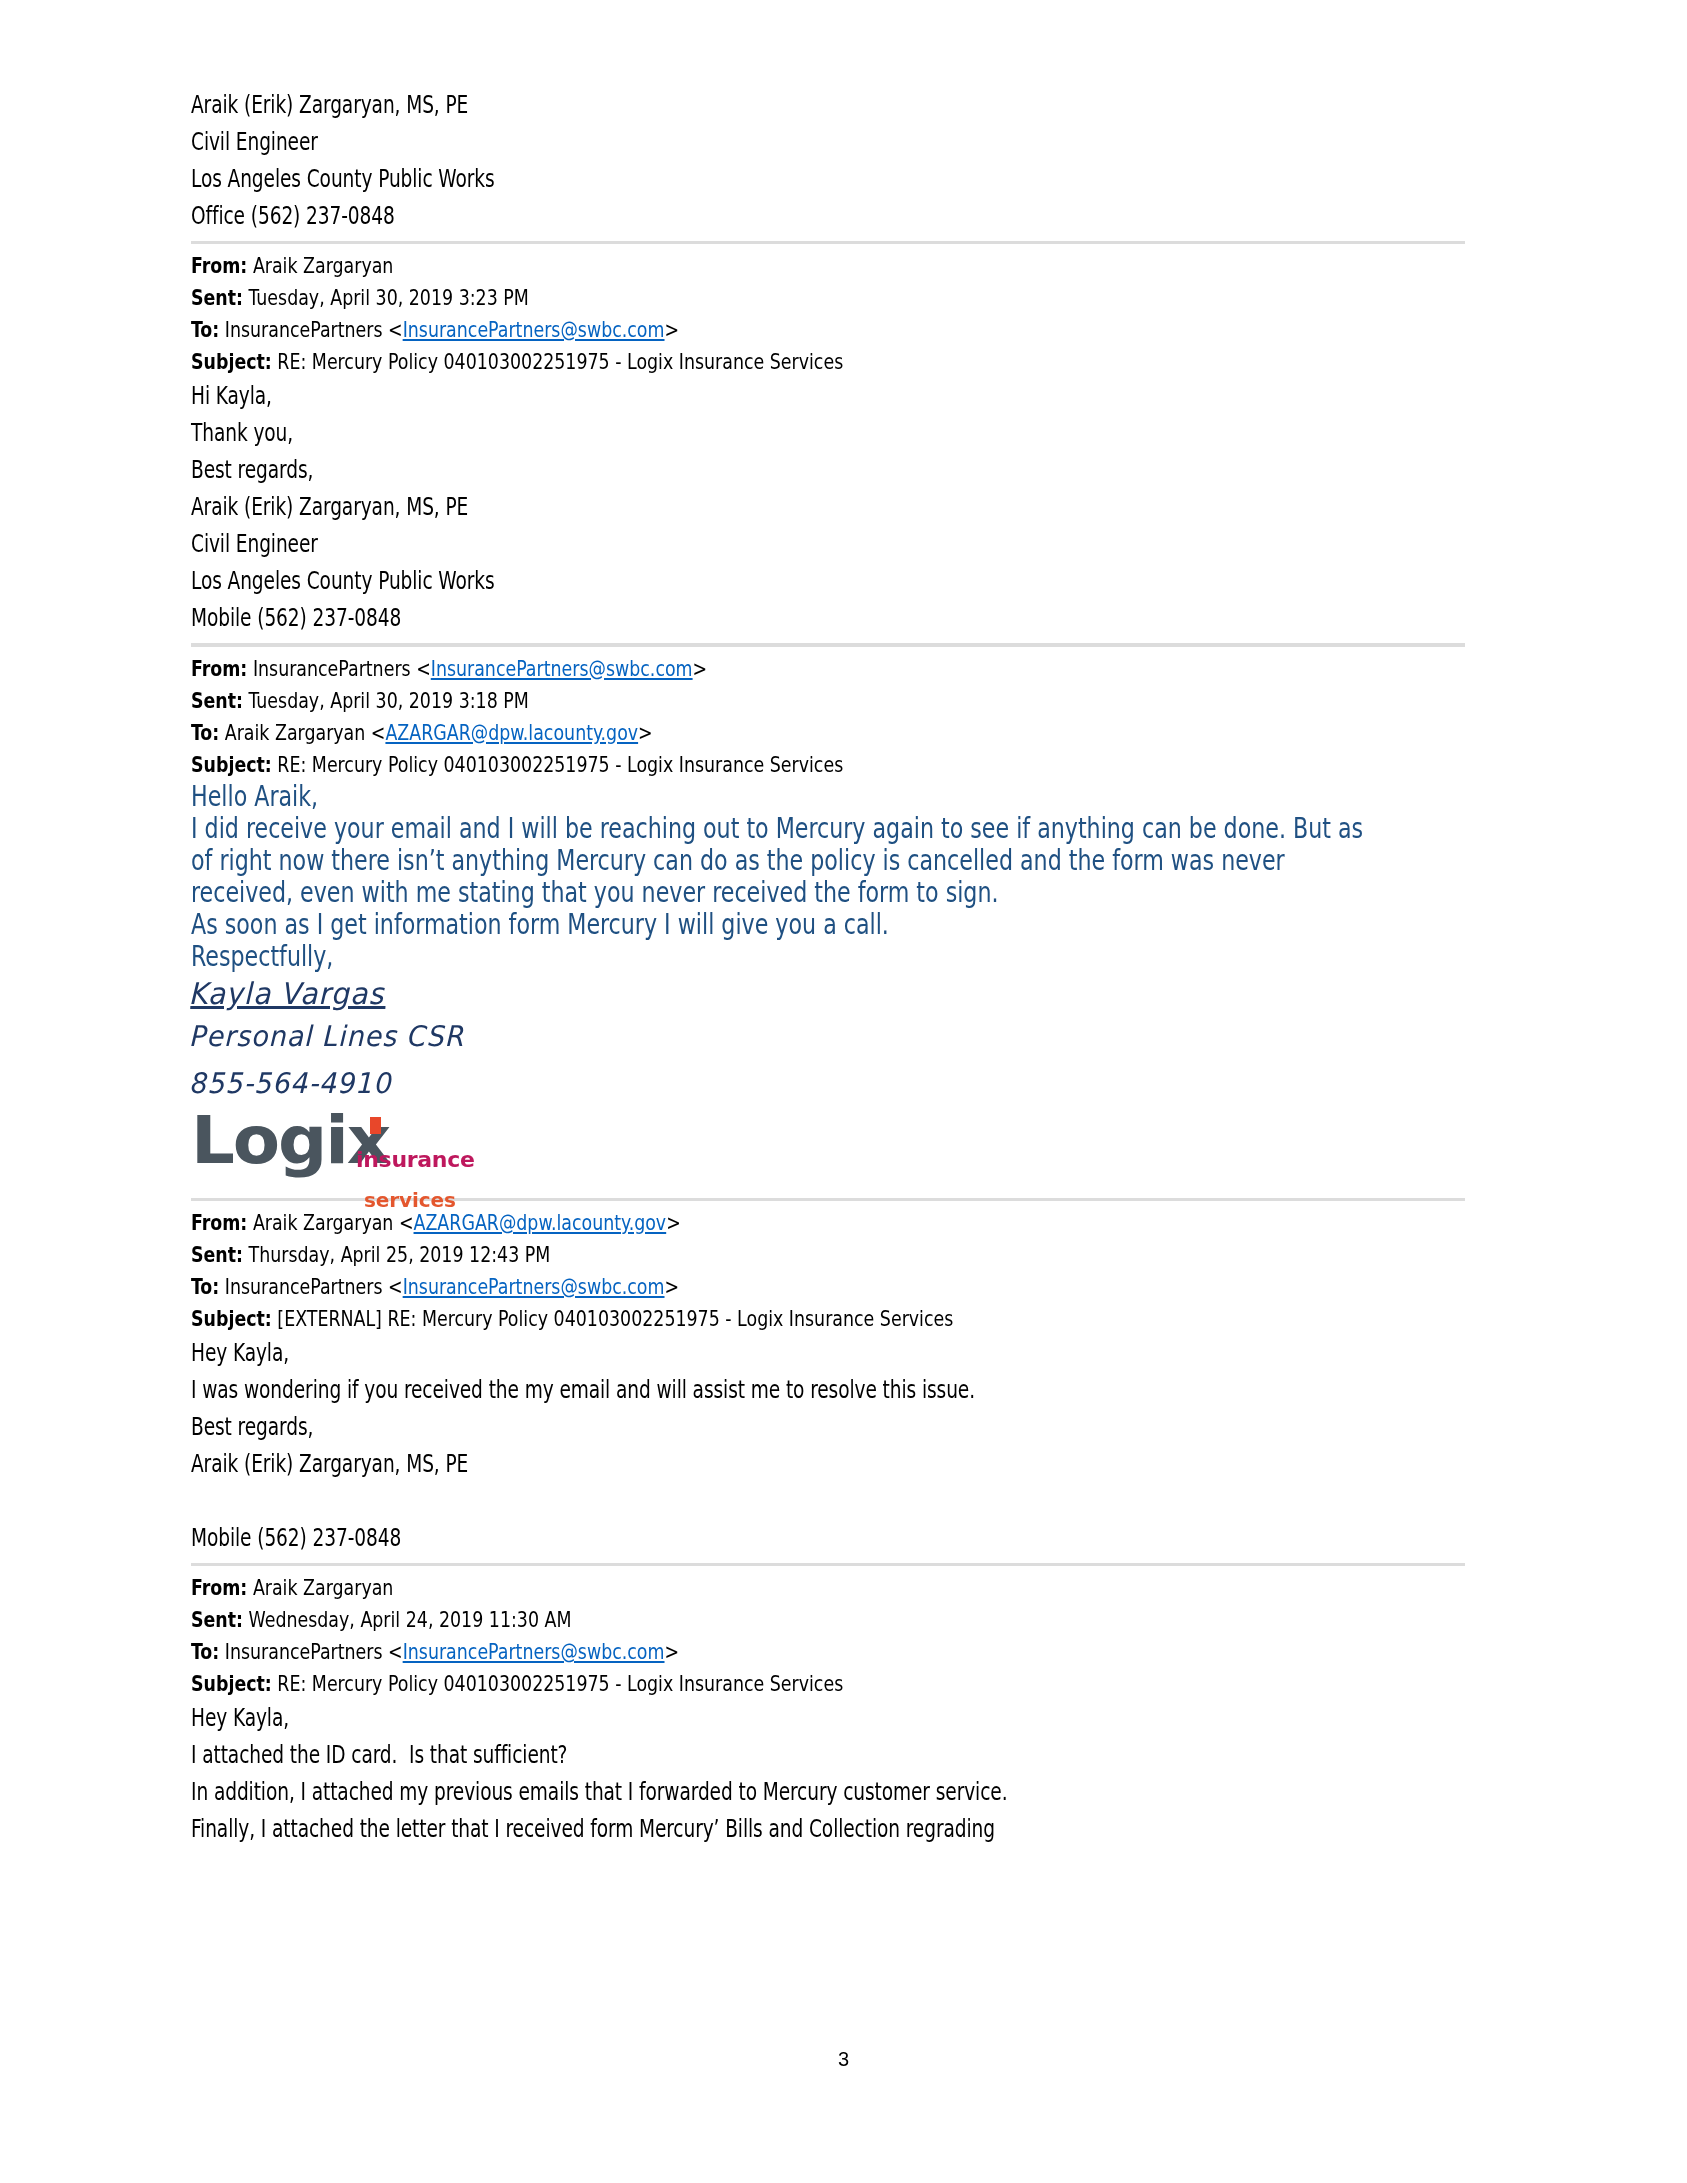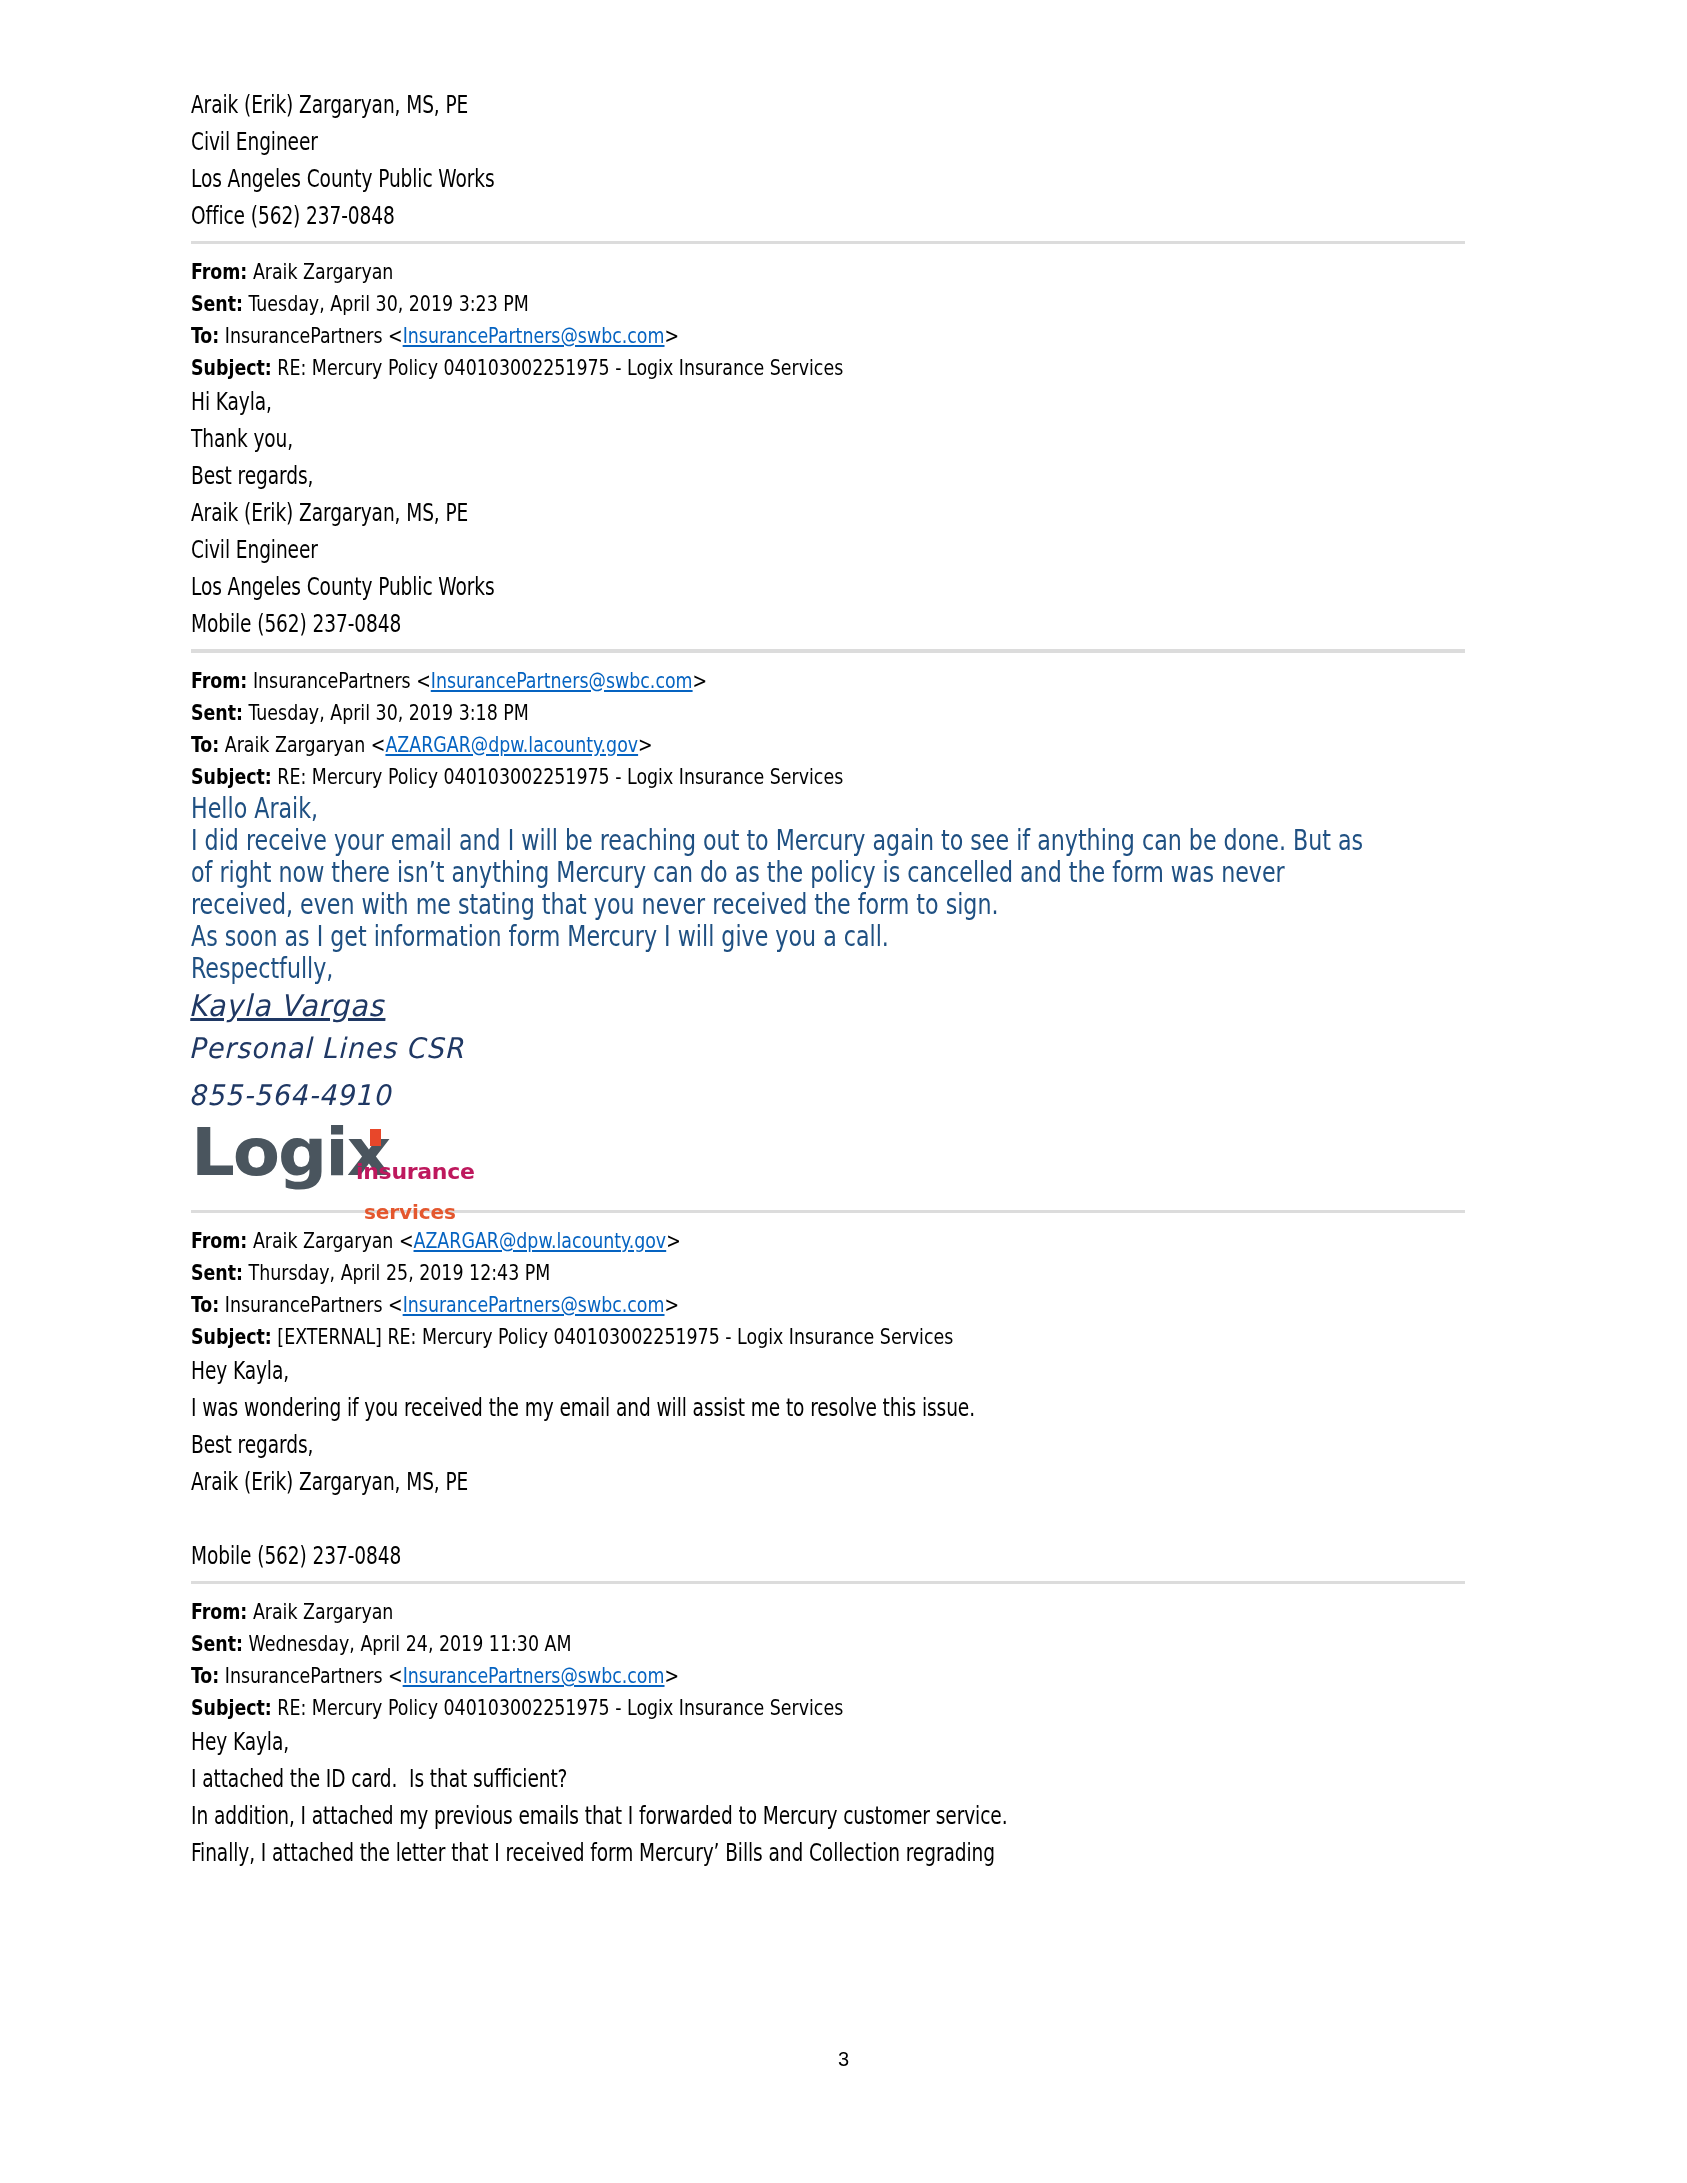--- a/index.html
+++ b/index.html
@@ -38,21 +38,20 @@
     transform: scaleX(0.86);
     transform-origin: left center;
   }
 
   
   .meta-block {
     font-family: "Liberation Sans Narrow", "DejaVu Sans Condensed", "Liberation Sans", sans-serif;
     font-size: 22px;
     line-height: 32px;
     color: #000000;
-    margin-top: 12px;
   }
   .meta-block .mrow {
     display: block;
     white-space: pre;
     transform: scaleX(0.88);
     transform-origin: left center;
   }
   .meta-block .lbl {
     font-weight: bold;
   }

